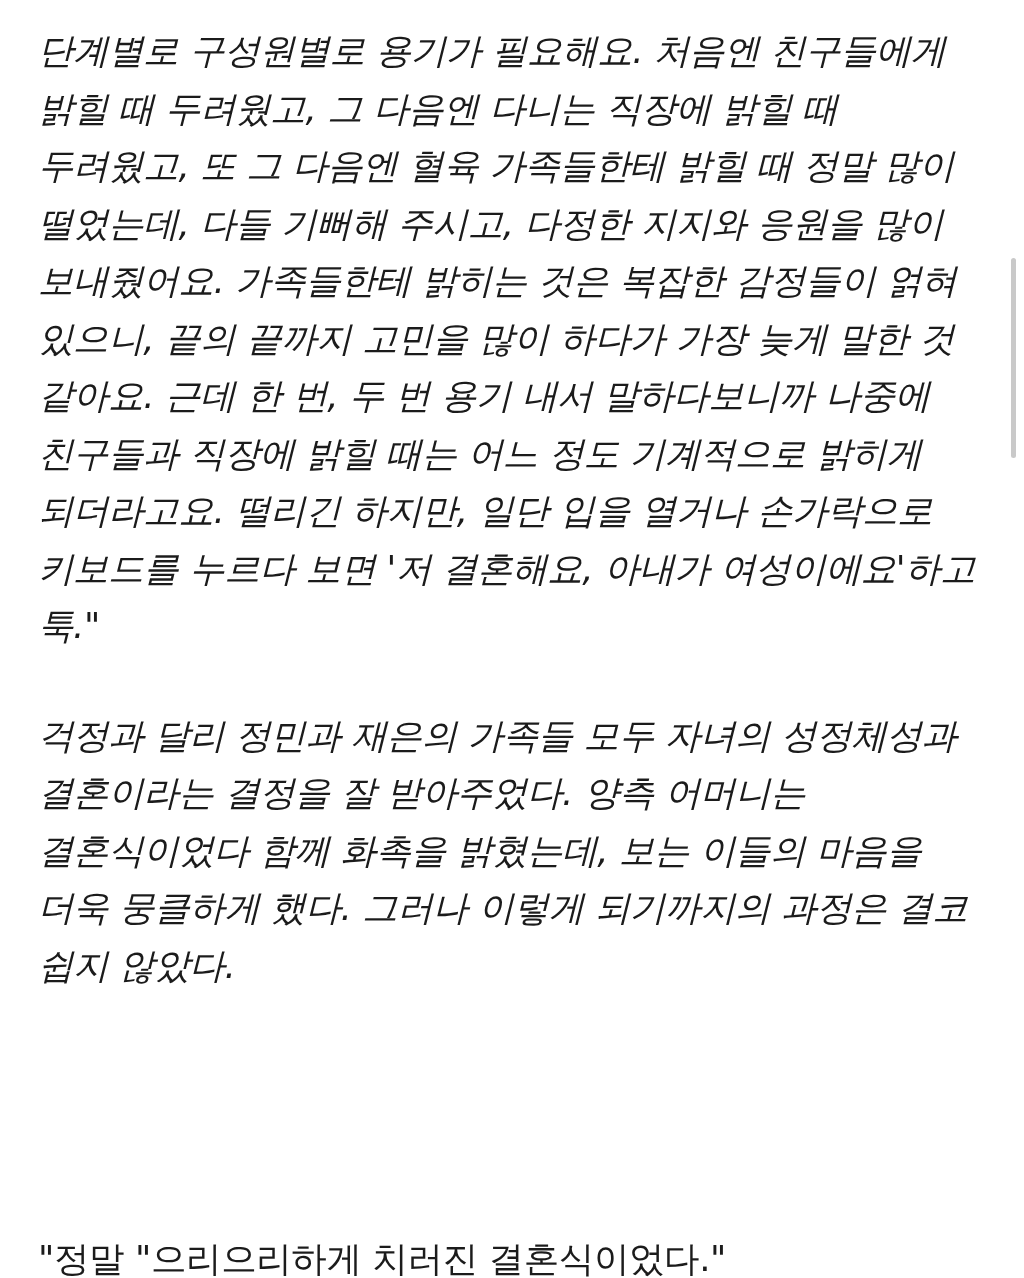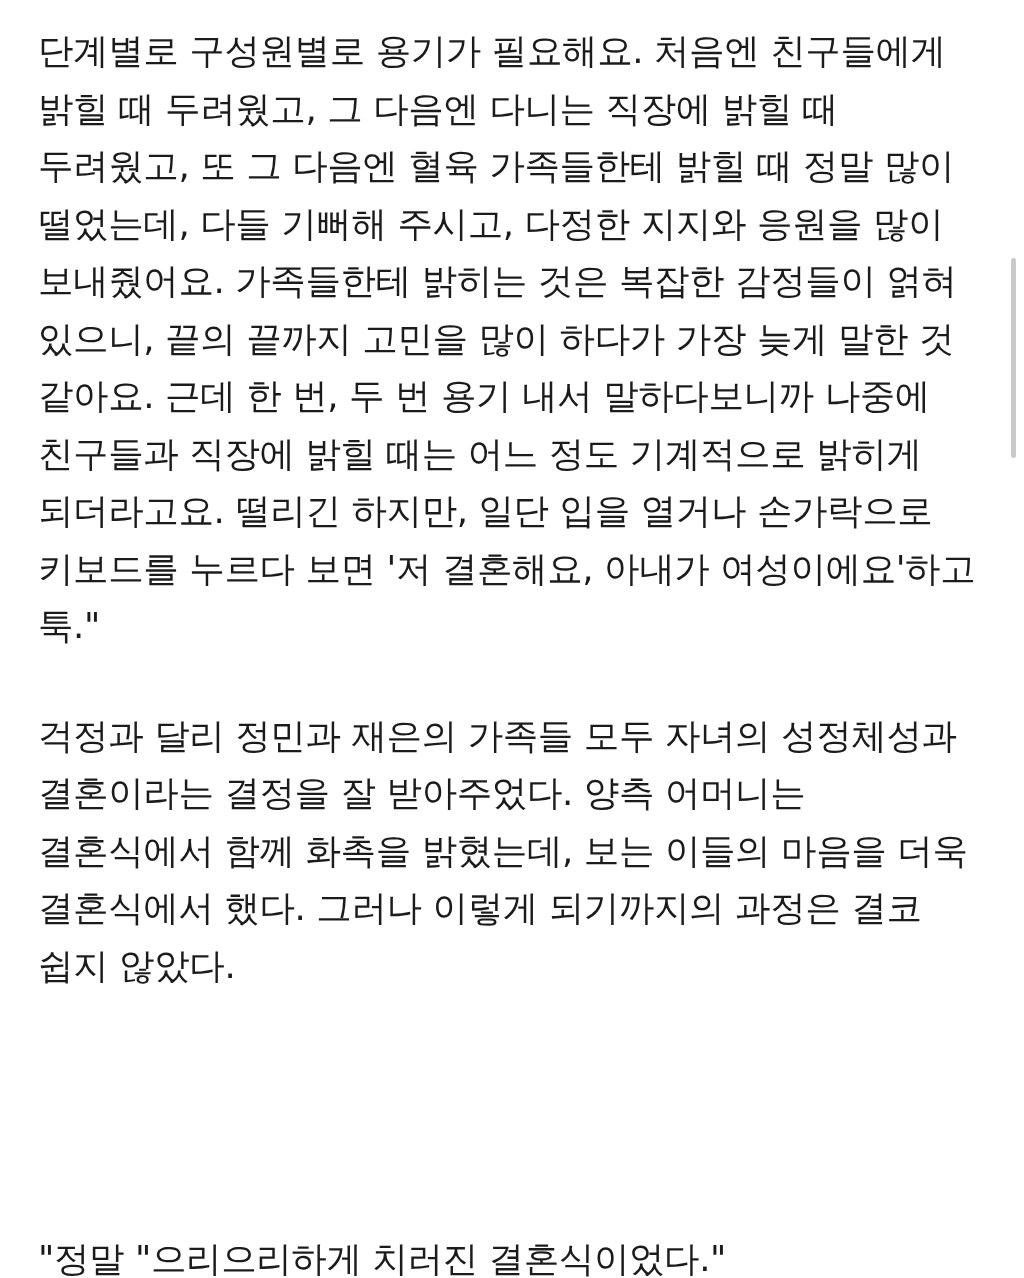--- a/index.html
+++ b/index.html
@@ -15,20 +15,21 @@
     font-family: "Liberation Sans", sans-serif;
   }
   .article {
     position: absolute;
     top: 0;
     left: 0;
     width: 1024px;
     height: 1278px;
     box-sizing: border-box;
     padding: 18px 48px 0 38px;
+    font-style: italic;
   }
   .para {
     color: #1b1b1b;
     font-family: "DejaVu Sans", sans-serif;
     font-size: 35.5px;
     line-height: 1.62;
     letter-spacing: -0.4px;
     word-break: keep-all;
     margin: 0;
   }
@@ -67,21 +68,21 @@
     border-radius: 3px;
     background: #c9c9c9;
   }
 </style>
 </head>
 <body>
 
 <div class="article">
   <p class="para first">단계별로 구성원별로 용기가 필요해요. 처음엔 친구들에게 밝힐 때 두려웠고, 그 다음엔 다니는 직장에 밝힐 때 두려웠고, 또 그 다음엔 혈육 가족들한테 밝힐 때 정말 많이 떨었는데, 다들 기뻐해 주시고, 다정한 지지와 응원을 많이 보내줬어요. 가족들한테 밝히는 것은 복잡한 감정들이 얽혀 있으니, 끝의 끝까지 고민을 많이 하다가 가장 늦게 말한 것 같아요. 근데 한 번, 두 번 용기 내서 말하다보니까 나중에 친구들과 직장에 밝힐 때는 어느 정도 기계적으로 밝히게 되더라고요. 떨리긴 하지만, 일단 입을 열거나 손가락으로 키보드를 누르다 보면 '저 결혼해요, 아내가 여성이에요'하고 툭."</p>
   <div class="gap"></div>
-  <p class="para">걱정과 달리 정민과 재은의 가족들 모두 자녀의 성정체성과 결혼이라는 결정을 잘 받아주었다. 양측 어머니는 결혼식에서 함께 화촉을 밝혔는데, 보는 이들의 마음을 더욱 결혼식에서 했다. 그러나 이렇게 되기까지의 과정은 결코 쉽지 않았다.</p>
+  <p class="para">걱정과 달리 정민과 재은의 가족들 모두 자녀의 성정체성과 결혼이라는 결정을 잘 받아주었다. 양측 어머니는 결혼식이었다 함께 화촉을 밝혔는데, 보는 이들의 마음을 더욱 뭉클하게 했다. 그러나 이렇게 되기까지의 과정은 결코 쉽지 않았다.</p>
 </div>
 
 <div class="clip-row">
   <p class="para">"정말 "으리으리하게 치러진 결혼식이었다."</p>
 </div>
 
 <div class="scrollbar-track">
   <div class="scrollbar-thumb"></div>
 </div>
 

